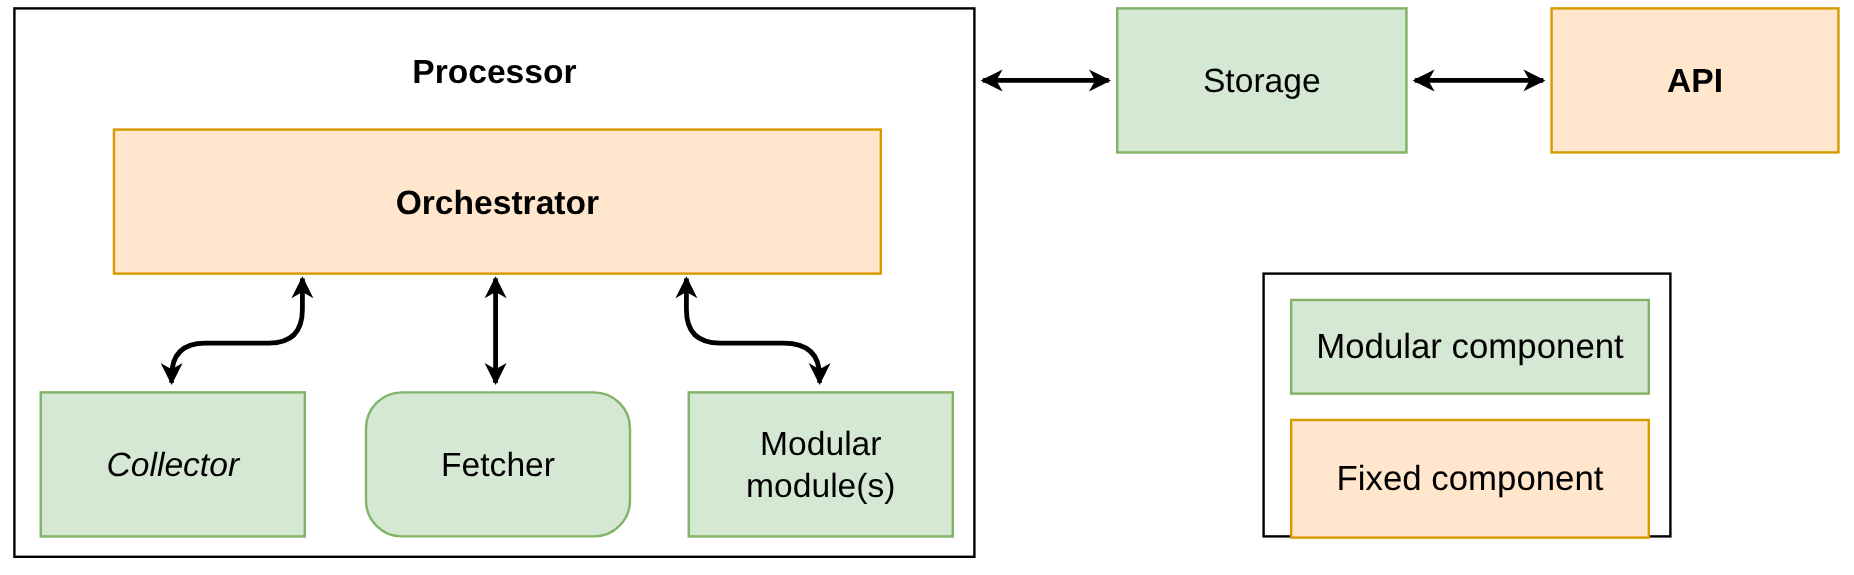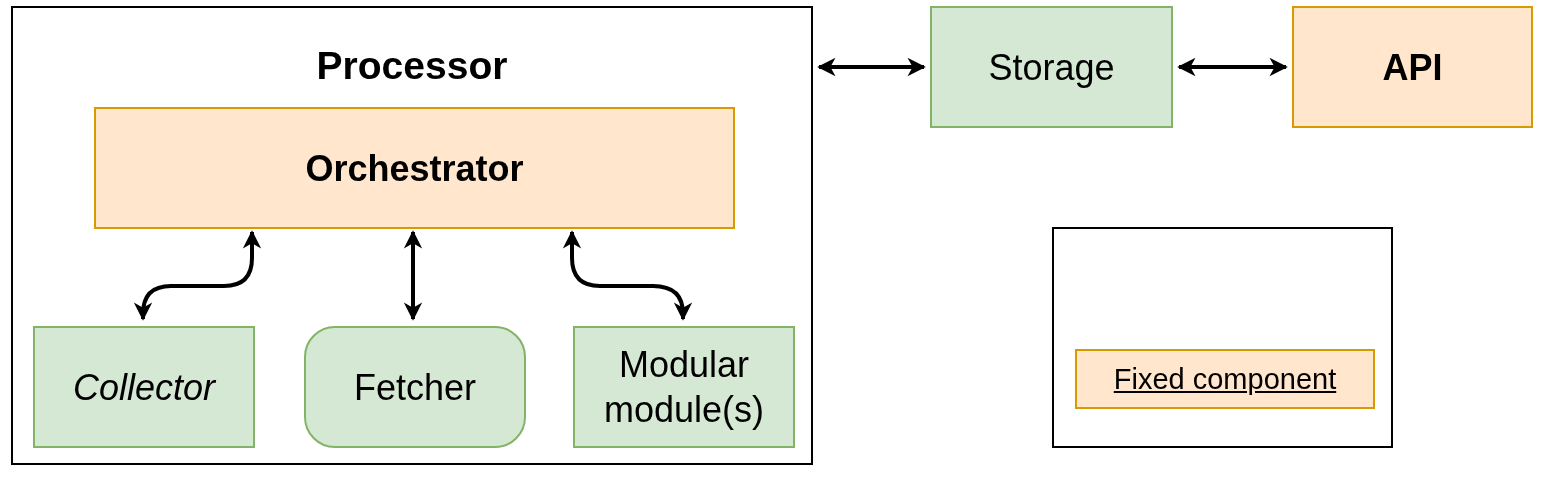--- a/index.html
+++ b/index.html
@@ -17,21 +17,21 @@
     overflow: hidden;
   }
   .abs { position: absolute; box-sizing: border-box; }
   .node {
     position: absolute;
     box-sizing: border-box;
     display: flex;
     align-items: center;
     justify-content: center;
     text-align: center;
-    font-size: 36px;
+    font-size: 28px;
     line-height: 1.25;
   }
   .modular {
     background: var(--modular-fill, #d5e8d4);
     border: 2px solid var(--modular-border, #82b366);
   }
   .fixed {
     background: var(--fixed-fill, #ffe6cc);
     border: 2px solid var(--fixed-border, #d79b00);
   }
@@ -40,39 +40,39 @@
     border: 2px solid var(--outline, #000000);
   }
   .bold { font-weight: bold; }
 
   
   .processor { left: 11px; top: 6px; width: 802px; height: 459px; background: #ffffff; }
   .processor-title {
     position: absolute;
     left: 0; right: 0; top: 38px;
     text-align: center;
-    font-size: 39px;
+    font-size: 28px;
     font-weight: bold;
     line-height: 1;
   }
   .orchestrator { left: 81px;  top: 99px;  width: 641px; height: 122px; }
   .collector    { left: 20px;  top: 318px; width: 222px; height: 122px; font-style: italic; }
   .fetcher      { left: 291px; top: 318px; width: 222px; height: 122px; border-radius: 31px; }
   .rating       { left: 560px; top: 318px; width: 222px; height: 122px; }
   .rating .label-wrap { max-width: 175px; }
 
   
   .storage { left: 930px;  top: 6px; width: 243px; height: 122px; }
   .api     { left: 1292px; top: 6px; width: 241px; height: 122px; }
 
   
   .legend { left: 1052px; top: 227px; width: 341px; height: 221px; background: #ffffff; }
   .legend-item { font-size: 29px; }
   .legend-modular { left: 21px; top: 20px;  width: 300px; height: 80px; }
-  .legend-fixed   { left: 21px; top: 120px; width: 300px; height: 60px; text-decoration: underline; }
+  .legend-fixed   { left: 21px; top: 120px; width: 300px; height: 100px; }
 
   
   .edges {
     position: absolute;
     left: 0; top: 0;
     width: 1545px; height: 479px;
     pointer-events: none;
   }
   .edge {
     stroke: var(--arrow, #000000);
@@ -108,20 +108,23 @@
 
   <div class="node modular storage">
     <span class="label-wrap">Storage</span>
   </div>
 
   <div class="node fixed bold api">
     <span class="label-wrap">API</span>
   </div>
 
   <div class="abs container-box legend">
+    <div class="node modular legend-item legend-modular">
+      <span class="label-wrap">Modular component</span>
+    </div>
     <div class="node fixed legend-item legend-fixed">
       <span class="label-wrap">Fixed component</span>
     </div>
   </div>
 
   <svg class="edges" viewBox="0 0 1545 479" xmlns="http://www.w3.org/2000/svg">
     <defs>
       <marker id="arrow" viewBox="0 0 12 12" refX="10" refY="6" markerWidth="22" markerHeight="22" markerUnits="userSpaceOnUse" orient="auto-start-reverse">
         <path class="edge-arrowhead" d="M 1 1 L 11 6 L 1 11 L 3.8 6 Z"></path>
       </marker>

